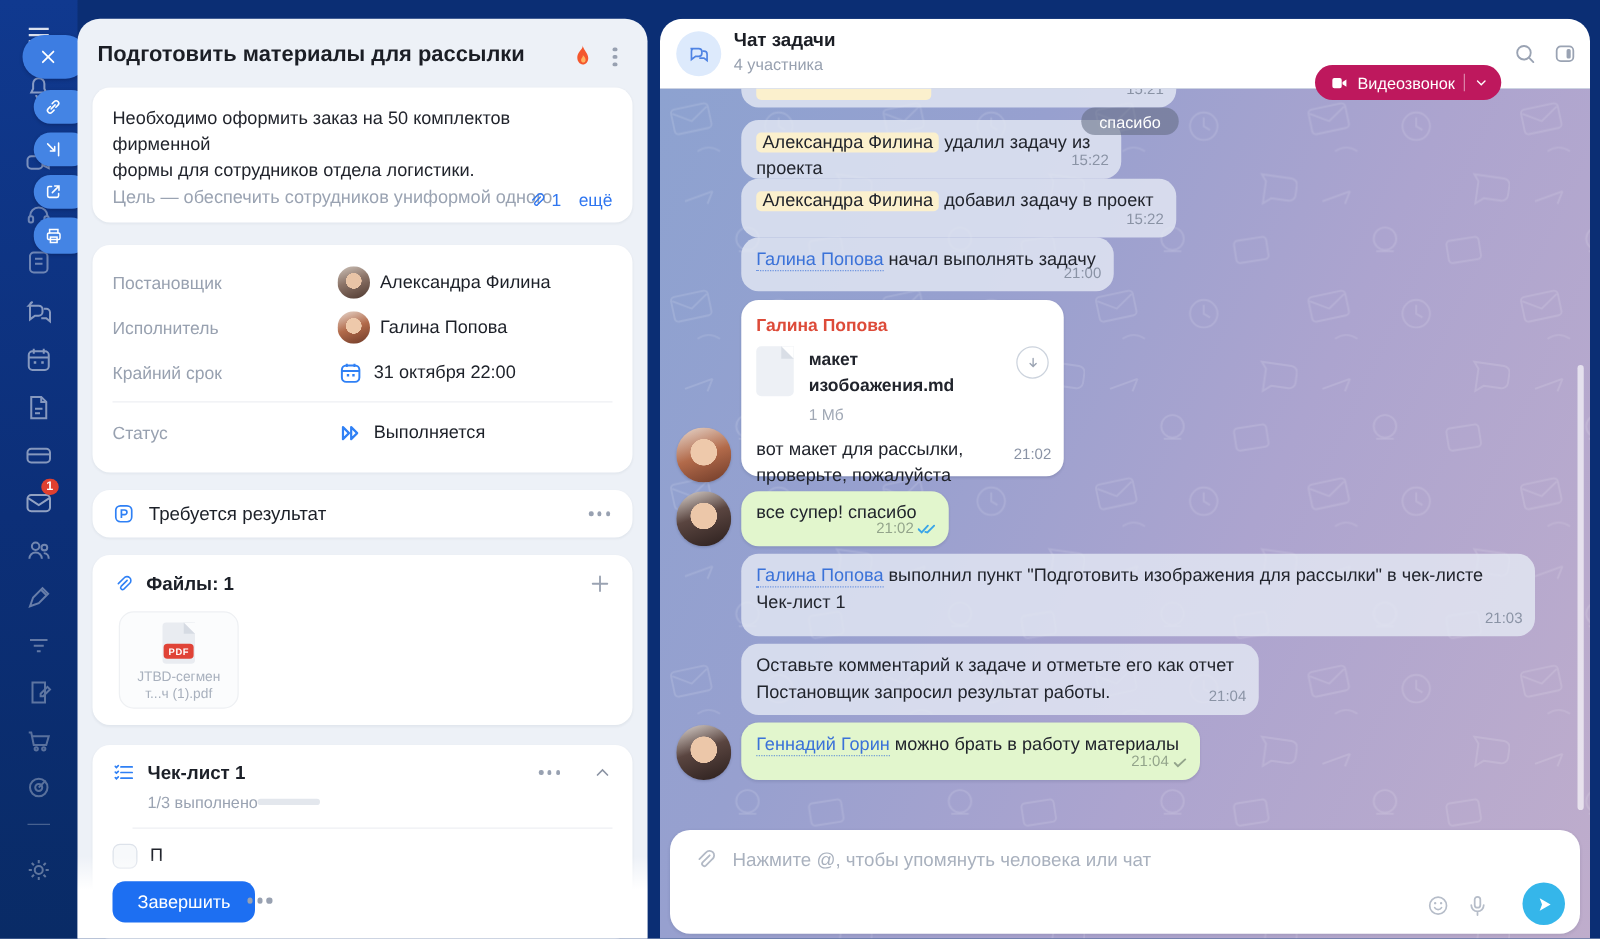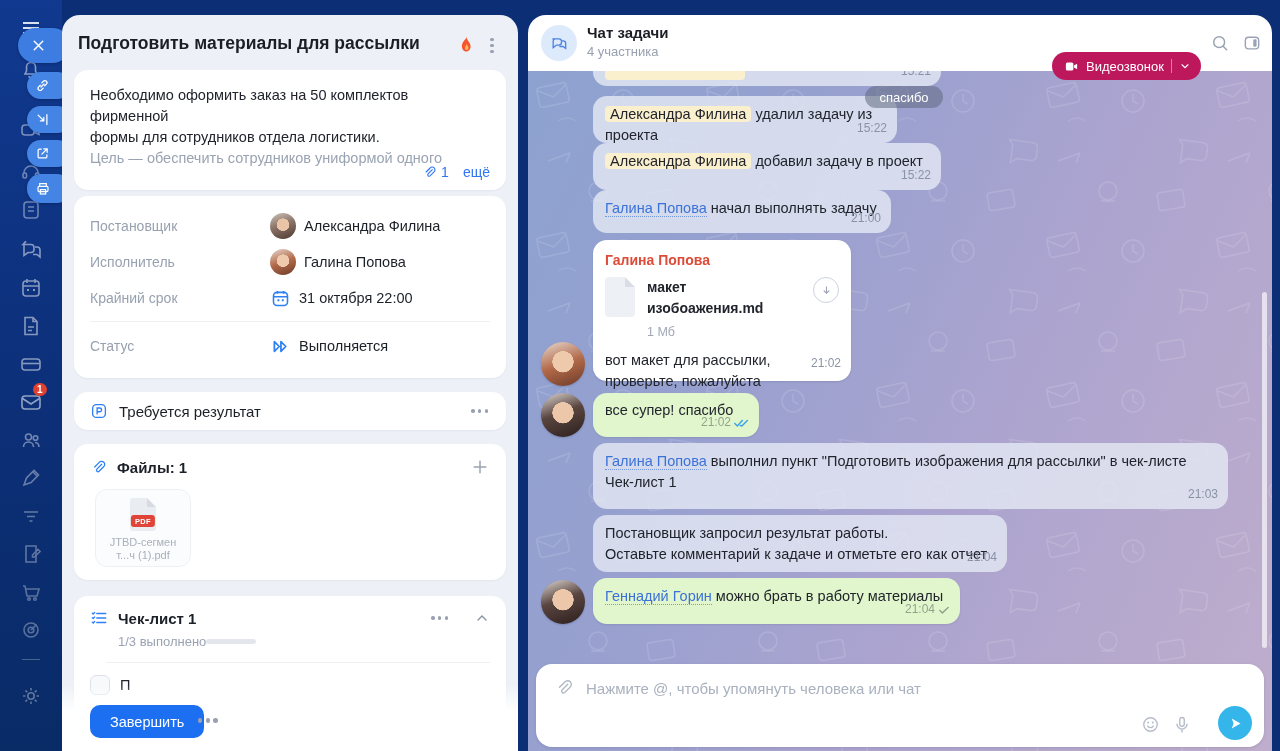--- a/index.html
+++ b/index.html
@@ -27,21 +27,21 @@
   .task-panel { position:absolute; left:62px; top:15px; width:456px; height:736px;
     background:#edf1f7; border-radius:18px 18px 0 0; z-index:3; overflow:hidden; }
   .tp-title { position:absolute; left:16px; top:18px; width:380px; font-size:17.5px; font-weight:700; color:#1b1e25; }
   .flame { position:absolute; left:394px; top:18px; width:20px; height:22px; }
   .vdots { position:absolute; left:428px; top:20px; width:4px; }
   .vdots i, .hdots i { display:block; width:3.5px; height:3.5px; border-radius:50%; background:#98a1b1; margin:2.5px 0; }
   .hdots { display:flex; }
   .hdots i { margin:0 1.7px; }
   .card { position:absolute; left:12px; width:432px; background:#fff; border-radius:14px;
     box-shadow:0 1px 2px rgba(20,30,60,.05); }
-  .desc-card { top:55px; height:120px; padding:15px 16px; }
+  .desc-card { top:55px; height:108px; padding:15px 16px; }
   .desc-line { font-size:14.5px; line-height:21px; color:#21242c; }
   .desc-grey { color:#9aa3b2; }
   .desc-foot { position:absolute; right:16px; bottom:10px; display:flex; align-items:center; gap:4px;
     color:#2f76f0; font-size:14px; }
   .desc-foot .more { margin-left:10px; cursor:pointer; }
   .fields-card { top:181px; height:182px; padding:12px 16px; }
   .frow { position:relative; height:36px; display:flex; align-items:center;gap:14px; }
   .flabel { width:166px; font-size:14px; color:#98a1b0; }
   .fval { display:flex; align-items:center; gap:8px; font-size:14.5px; color:#1c2028; }
   .av { border-radius:50%; }
@@ -498,22 +498,22 @@
             </span></span>
       </div>
 
       <div class="bubble sysb" style="left:65px;top:372px;width:635px;height:66px">
         <span class="mlink">Галина Попова</span><span>выполнил пункт "Подготовить изображения для рассылки" в чек-листе</span>
         <div>Чек-лист 1</div>
         <span class="msg-time">21:03</span>
       </div>
 
       <div class="bubble sysb" style="left:65px;top:444px;width:414px;height:57px">
+        <div>Оставьте комментарий к задаче и отметьте его как отчет</div>
         <div>Постановщик запросил результат работы.</div>
-        <div>Оставьте комментарий к задаче и отметьте его как отчет</div>
         <span class="msg-time">21:04</span>
       </div>
 
       <span class="cav av-brunet" style="left:13px;top:509px"></span>
       <div class="bubble greenb tail" style="left:65px;top:507px;width:367px;height:46px;padding:8px 12px 18px 12px">
         <span class="mlink">Геннадий Горин</span><span>можно брать в работу материалы</span>
         <span class="msg-time" style="color:#93a48b"><span>21:04</span><span class="checks">
               <svg width="12" height="10" viewBox="0 0 14 12" fill="none" stroke="#93a48b" stroke-width="1.8" stroke-linecap="round">
                 <path d="M2 6.5l3 3L12 3"></path>
               </svg>

